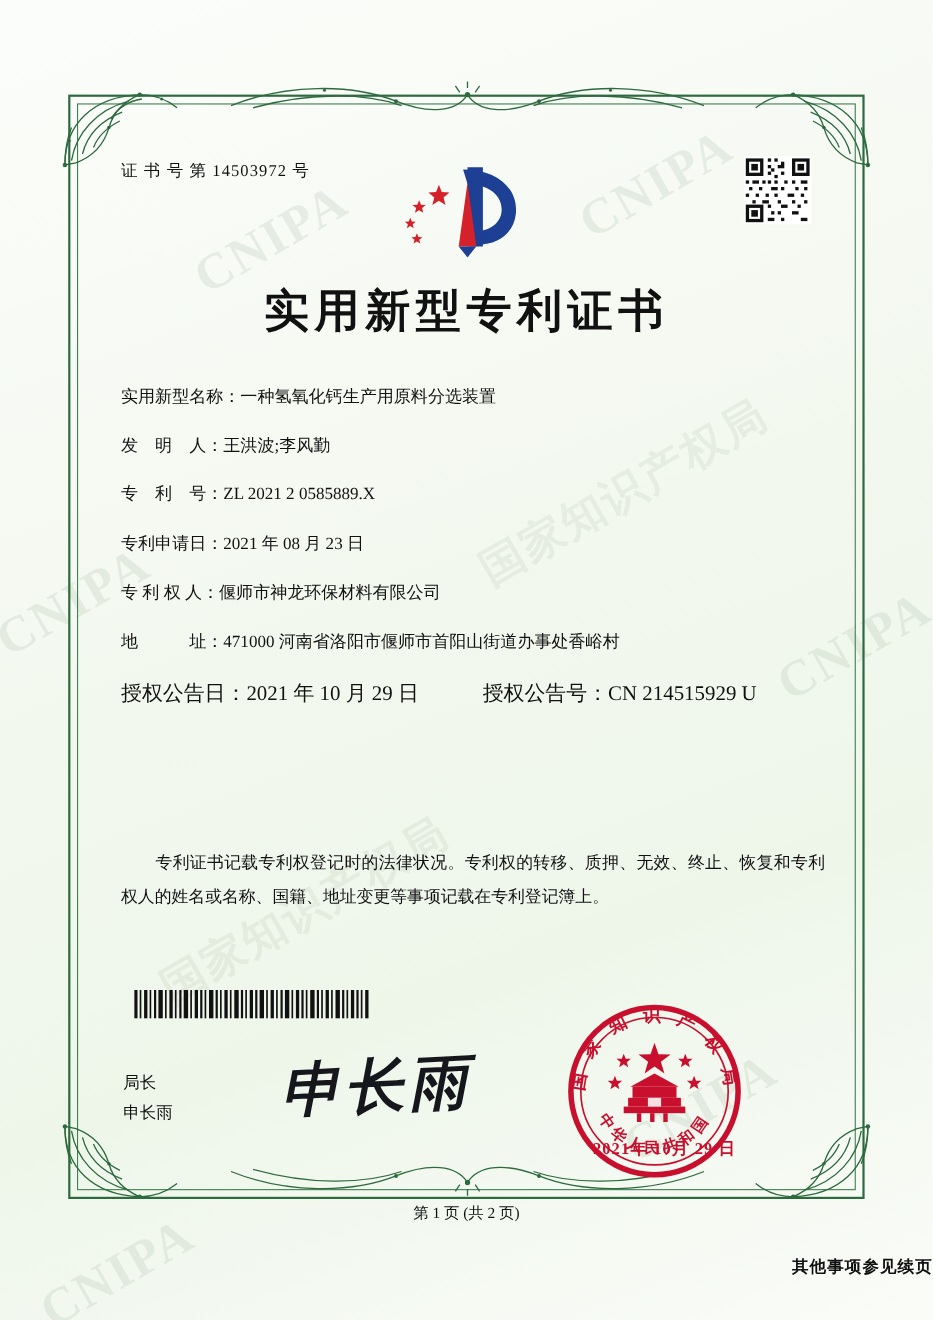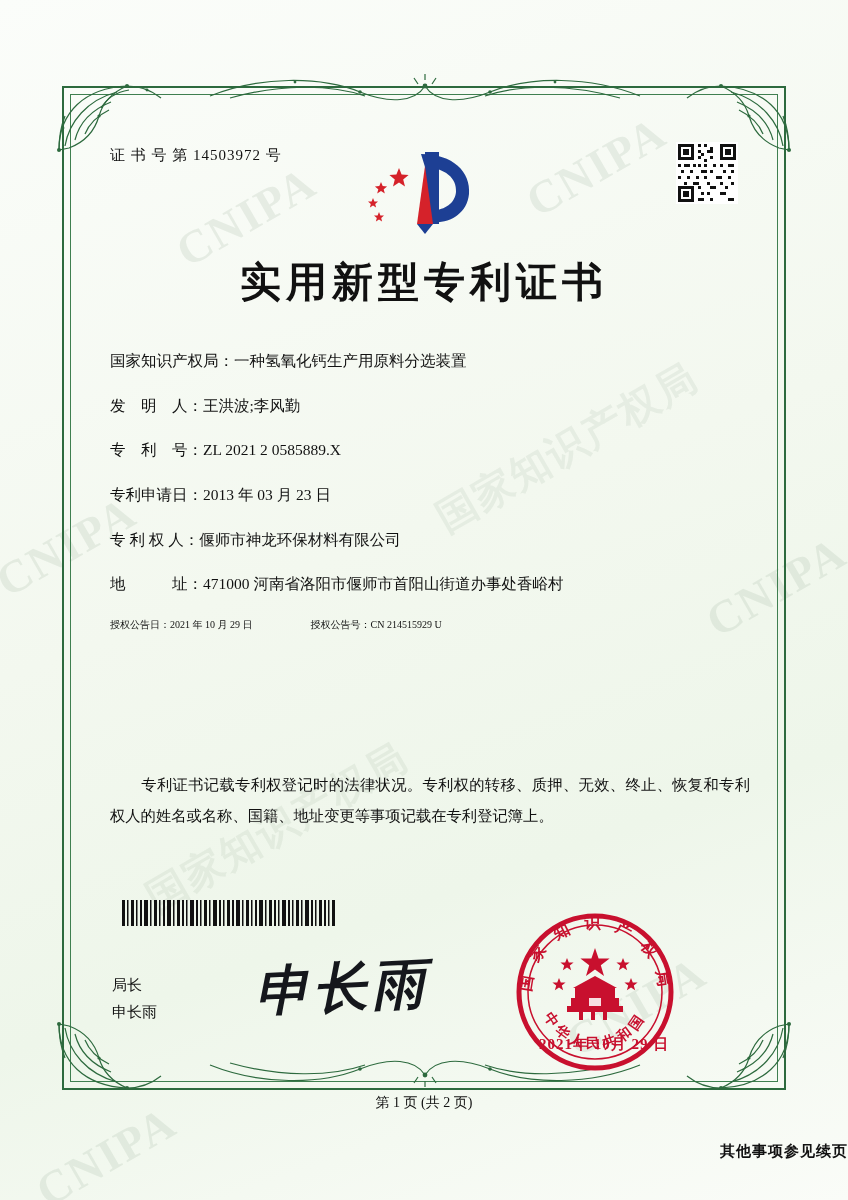--- a/index.html
+++ b/index.html
@@ -117,21 +117,21 @@
     margin-bottom: 23px;
     line-height: 1.4;
     white-space: nowrap;
   }
   .field .lbl {
     display: inline-block;
   }
   .field .val { }
 
   .field-row2 {
-    font-size: 10px;
+    font-size: 19px;
     color: #111;
     margin-bottom: 39px;
     line-height: 1.4;
     white-space: nowrap;
     font-family: Liberation Serif, serif;
   }
   .field-row2 .gap { display: inline-block; width: 58px; }
 
   .para {
     position: absolute;
@@ -404,30 +404,30 @@
         <polygon points="24,50 25.4,53.4 29,53.6 26.2,55.9 27.1,59.4 24,57.5 20.9,59.4 21.8,55.9 19,53.6 22.6,53.4"></polygon>
         <polygon points="30,64 31.4,67.4 35,67.6 32.2,69.9 33.1,73.4 30,71.5 26.9,73.4 27.8,69.9 25,67.6 28.6,67.4"></polygon>
       </g>
     </svg>
   </div>
 
   <div class="main-title">实用新型专利证书</div>
 
   <div class="fields">
     <div class="field">
-      <span class="lbl">国家知识产权局：</span><span class="val">一种氢氧化钙生产用原料分选装置</span>
+      <span class="lbl">实用新型名称：</span><span class="val">一种氢氧化钙生产用原料分选装置</span>
     </div>
     <div class="field">
       <span class="lbl">发　明　人：</span><span class="val">王洪波;李风勤</span>
     </div>
     <div class="field">
       <span class="lbl">专　利　号：</span><span class="val">ZL 2021 2 0585889.X</span>
     </div>
     <div class="field">
-      <span class="lbl">专利申请日：</span><span class="val">2013 年 03 月 23 日</span>
+      <span class="lbl">专利申请日：</span><span class="val">2021 年 08 月 23 日</span>
     </div>
     <div class="field">
       <span class="lbl">专 利 权 人：</span><span class="val">偃师市神龙环保材料有限公司</span>
     </div>
     <div class="field">
       <span class="lbl">地　　　址：</span><span class="val">471000 河南省洛阳市偃师市首阳山街道办事处香峪村</span>
     </div>
     <div class="field-row2">
       <span>授权公告日：</span><span>2021 年 10 月 29 日</span><span class="gap"></span><span>授权公告号：</span><span>CN 214515929 U</span>
     </div>

